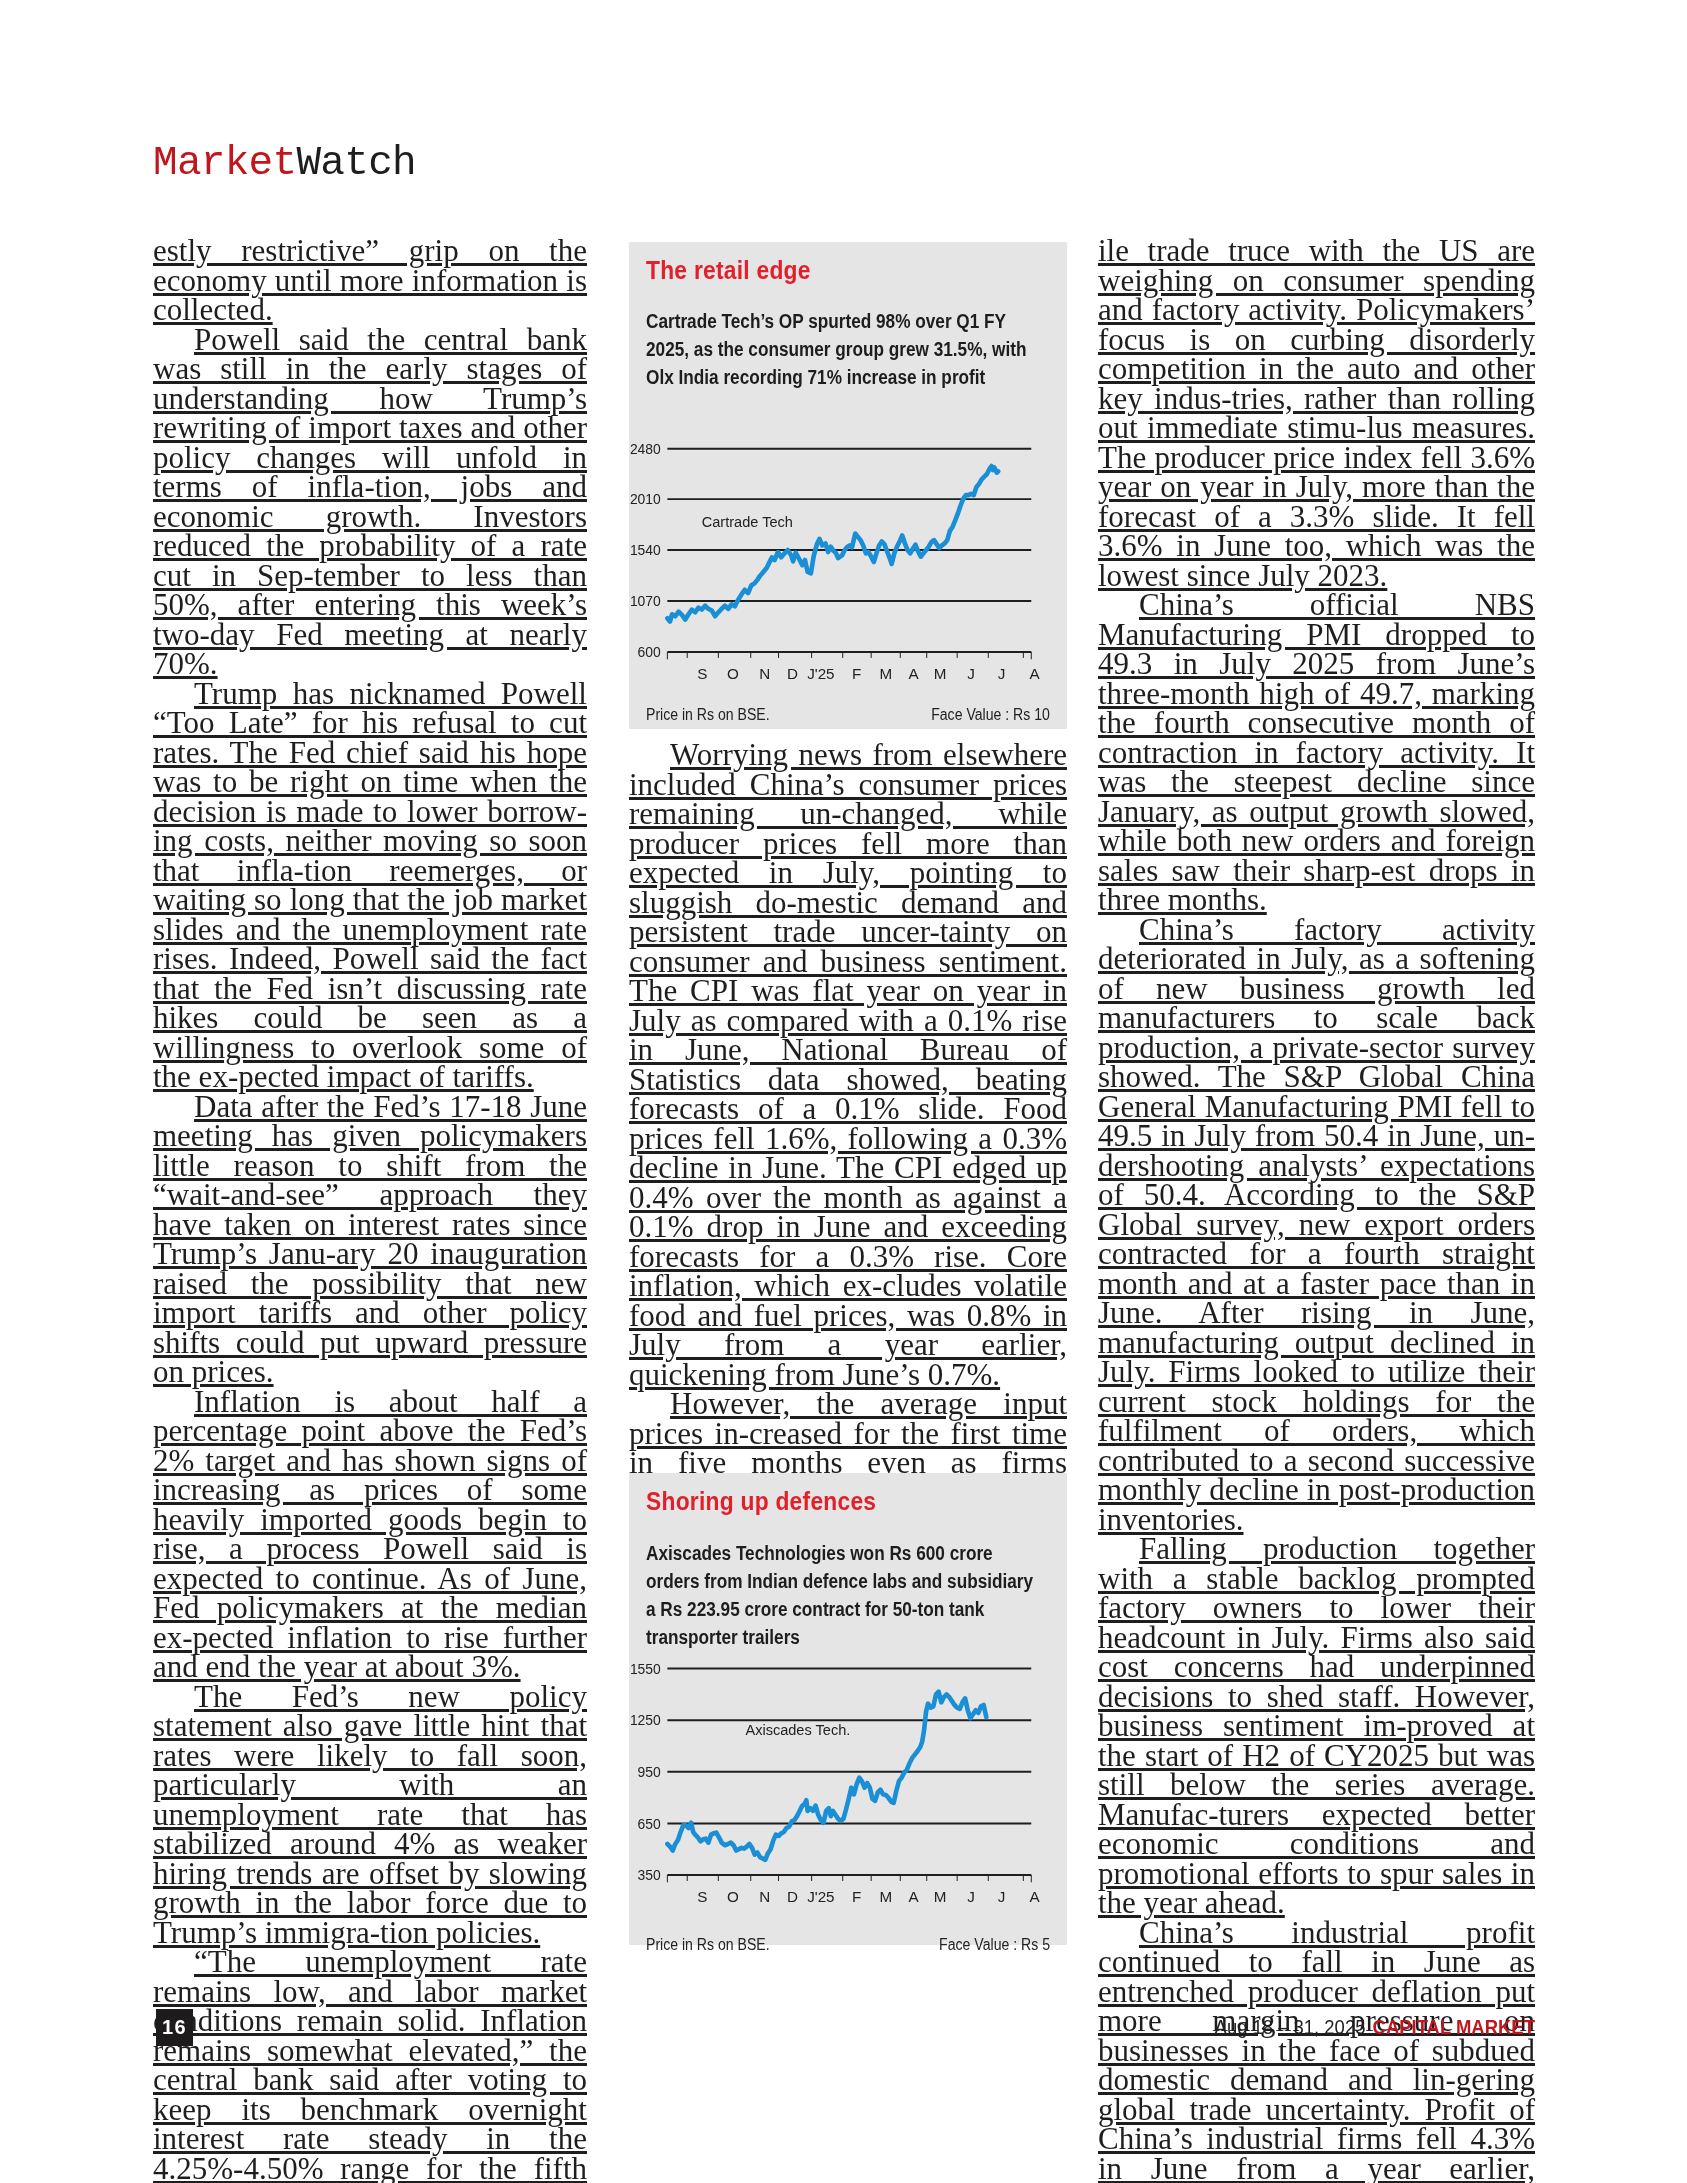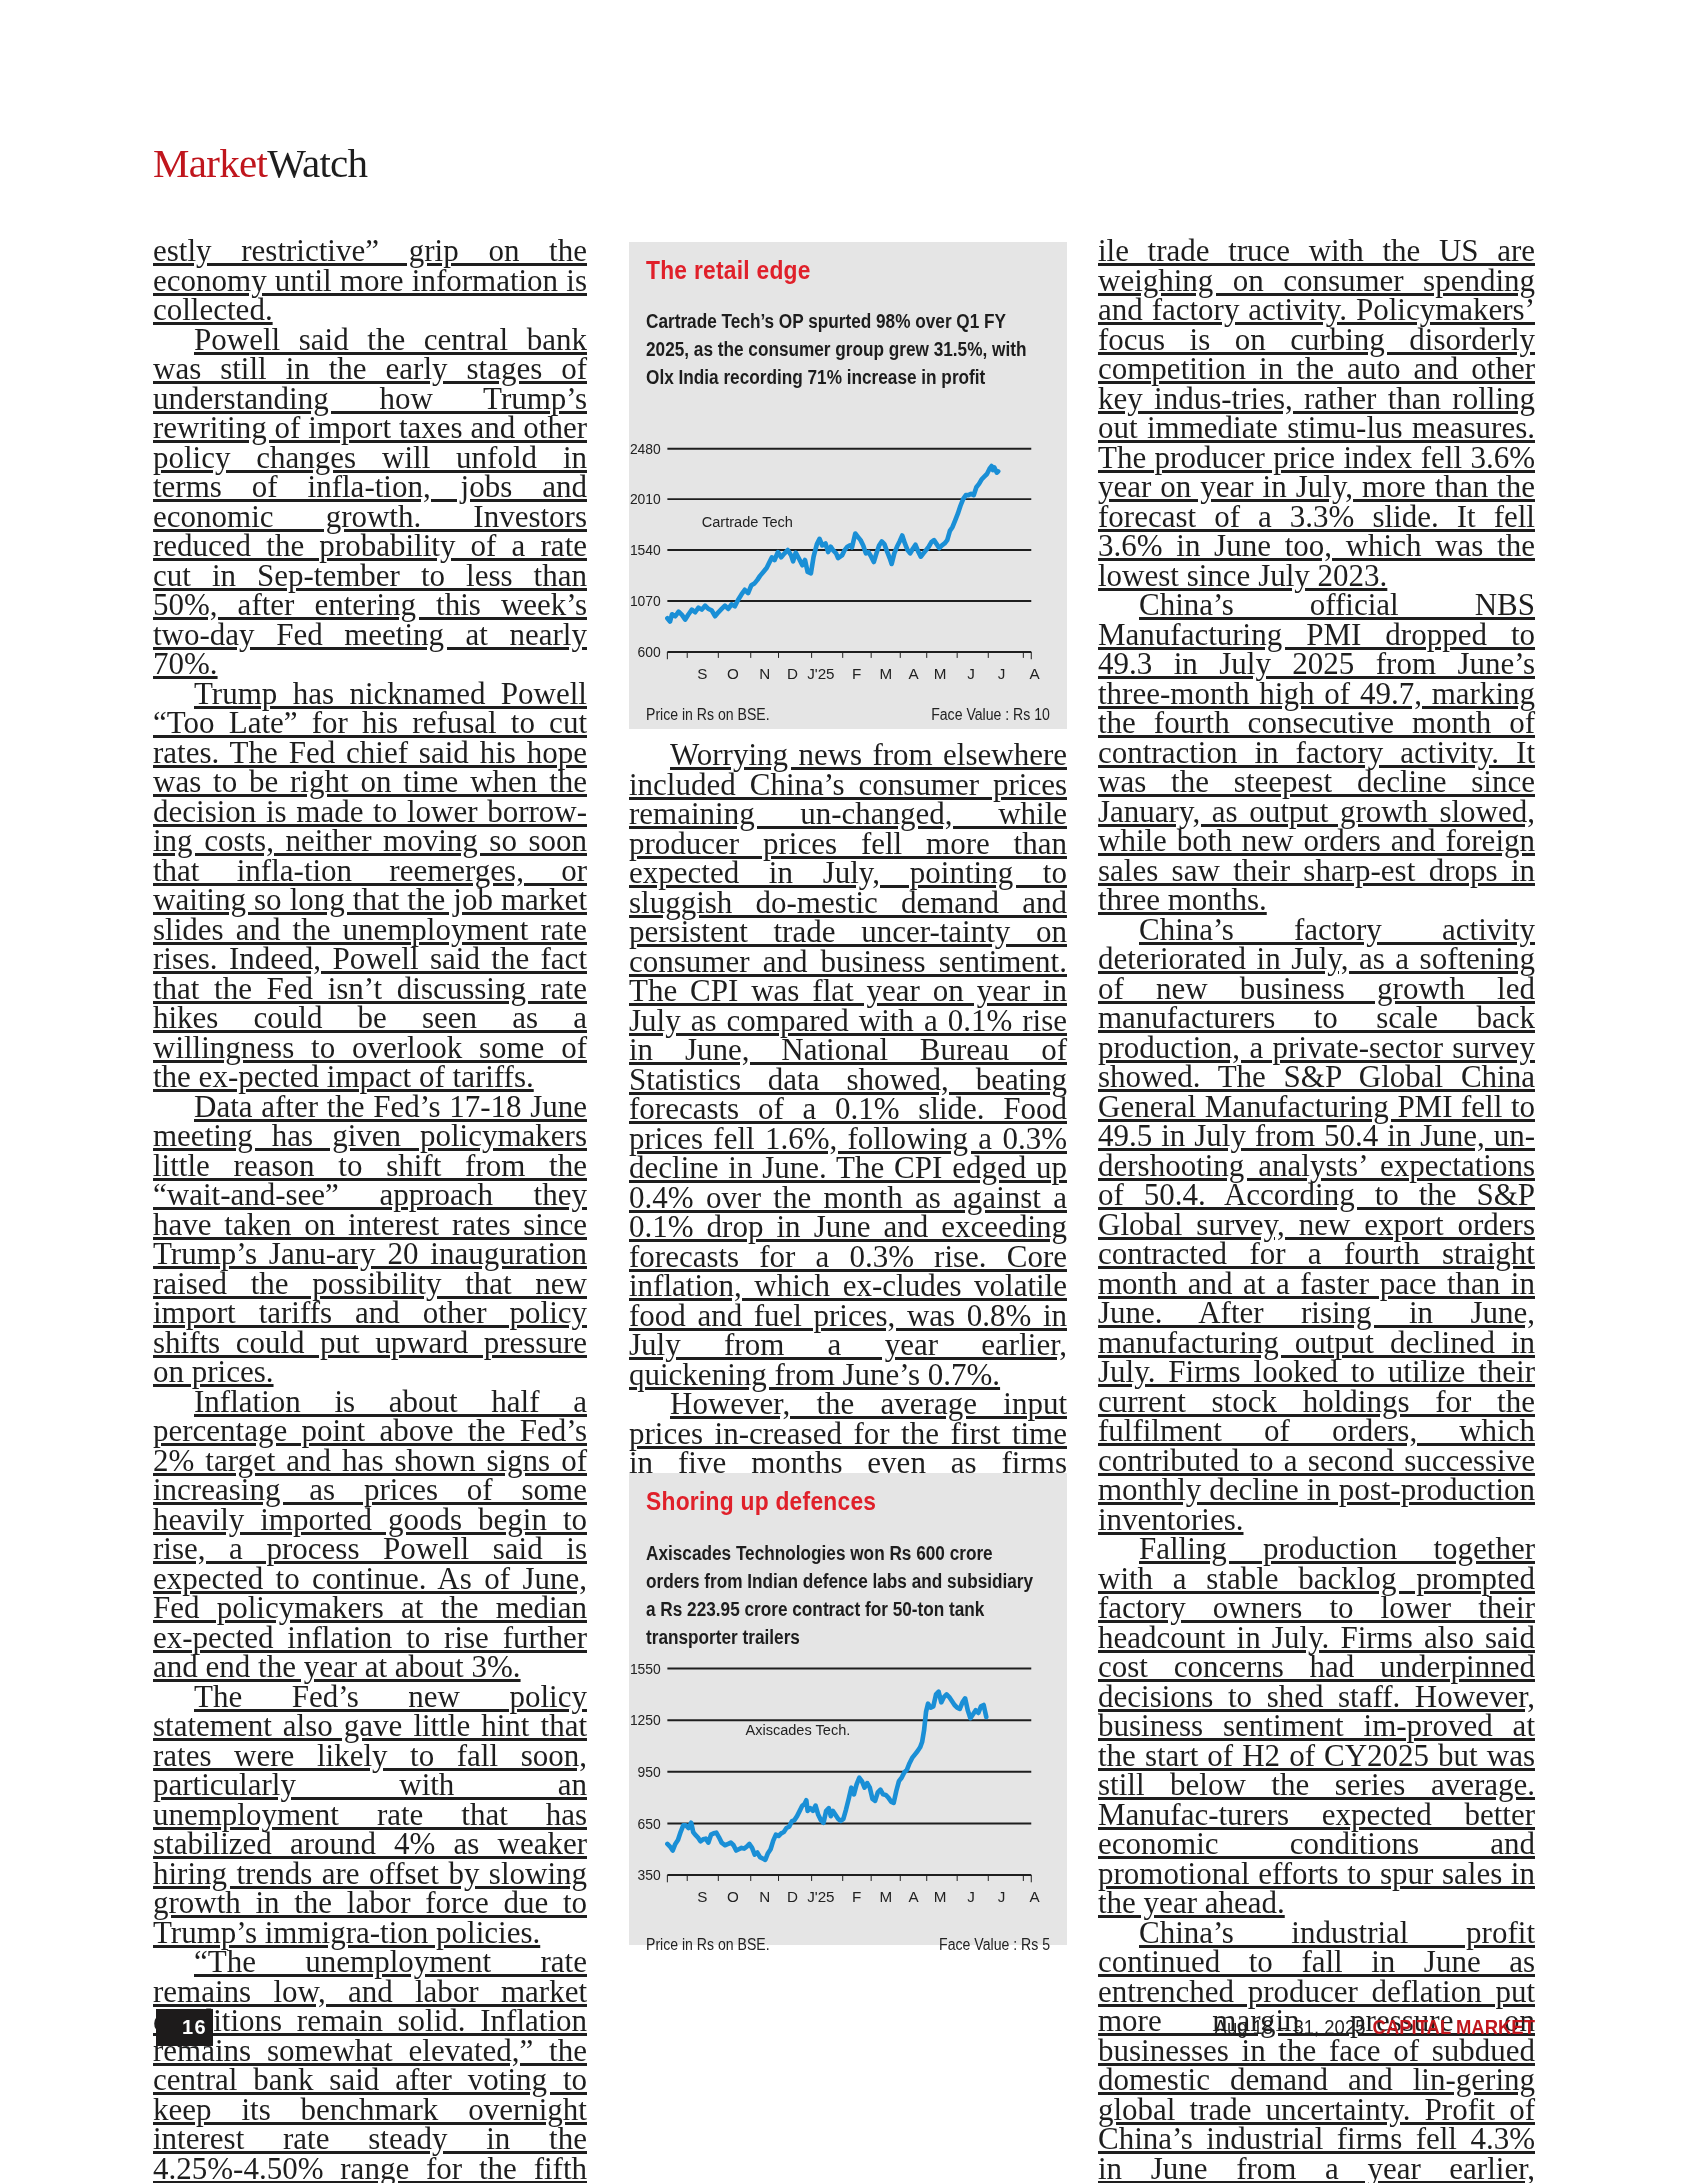--- a/index.html
+++ b/index.html
@@ -1,35 +1,35 @@
 <!DOCTYPE html>
 <html style="font-size:10.6px"><head>
 <meta charset="utf-8">
 <style>
   html, body { margin:0; padding:0; background:#ffffff; }
   body { width:1687px; height:2183px; position:relative; overflow:hidden; color:#1e1e1e; }
-  .header { position:absolute; left:153px; top:140px; font-family:Liberation Serif, serif; font-size:41px; line-height:46px; letter-spacing:-0.7px;text-align:center; }
+  .header { position:absolute; left:153px; top:140px; font-family:Liberation Mono, monospace; font-size:41px; line-height:46px; letter-spacing:-0.7px;text-align:center; }
   .header .m1 { color:#c0161d; }
   .header .m2 { color:#1e1e1e; }
   .col { position:absolute; font-family:"Liberation Serif", serif; font-size:31px; line-height:29.5px; text-align:justify; hyphens:manual;text-decoration:underline; }
   .col p { margin:0; text-indent:41px; }
   .col p.noindent { text-indent:0; }
   #col-left { left:153px; top:236px; width:434px; }
   #col-mid { left:629px; top:740px; width:438px; }
   #col-right { left:1098px; top:236px; width:437px; }
   .box { position:absolute; left:629px; width:438px; background:#e5e5e5; font-family:"Liberation Sans", sans-serif; }
   #box1 { top:242px; height:487px; }
   #box2 { top:1473px; height:472px; }
   .box-title { position:absolute; left:17px; color:#e0202a; font-weight:bold; font-size:26.5px; letter-spacing:0.3px; transform:scaleX(0.86); transform-origin:left center; white-space:nowrap; }
   .box-desc { position:absolute; left:17px; width:463px; font-weight:bold; font-size:20px; line-height:28px; color:#1d1d1d; transform:scaleX(0.86); transform-origin:left top; }
   .chart { position:absolute; left:0; width:438px; }
   .foot-l, .foot-r { position:absolute; font-size:16px; color:#222; transform:scaleX(0.88); white-space:nowrap; }
   .foot-l { left:17px; transform-origin:left center; }
   .foot-r { right:17px; transform-origin:right center; }
-  .pagenum { position:absolute; left:156px; top:2009px; width:37px; height:37px; background:#1d1b1b; color:#fff; font-family:"Liberation Sans", sans-serif; font-weight:bold; font-size:20px; line-height:37px; text-align:center; letter-spacing:1.3px;padding-left:20px; }
+  .pagenum { position:absolute; left:156px; top:2009px; width:37px; height:37px; background:#1d1b1b; color:#fff; font-family:"Liberation Sans", sans-serif; font-weight:bold; font-size:20px; line-height:37px; text-align:center; letter-spacing:1.3px; }
   .issue { position:absolute; right:152px; top:2015px; font-family:"Liberation Sans", sans-serif; font-size:20.5px; white-space:nowrap; transform:scaleX(0.9); transform-origin:right center; }
   .issue .date { color:#1e1e1e; }
   .issue .brand { color:#c0161d; font-weight:bold; margin-left:8px; }
   svg text { font-family:"Liberation Sans", sans-serif; }
 </style>
 </head>
 <body>
 
 <div class="header">
   <span class="m1">Market</span><span class="m2">Watch</span>

